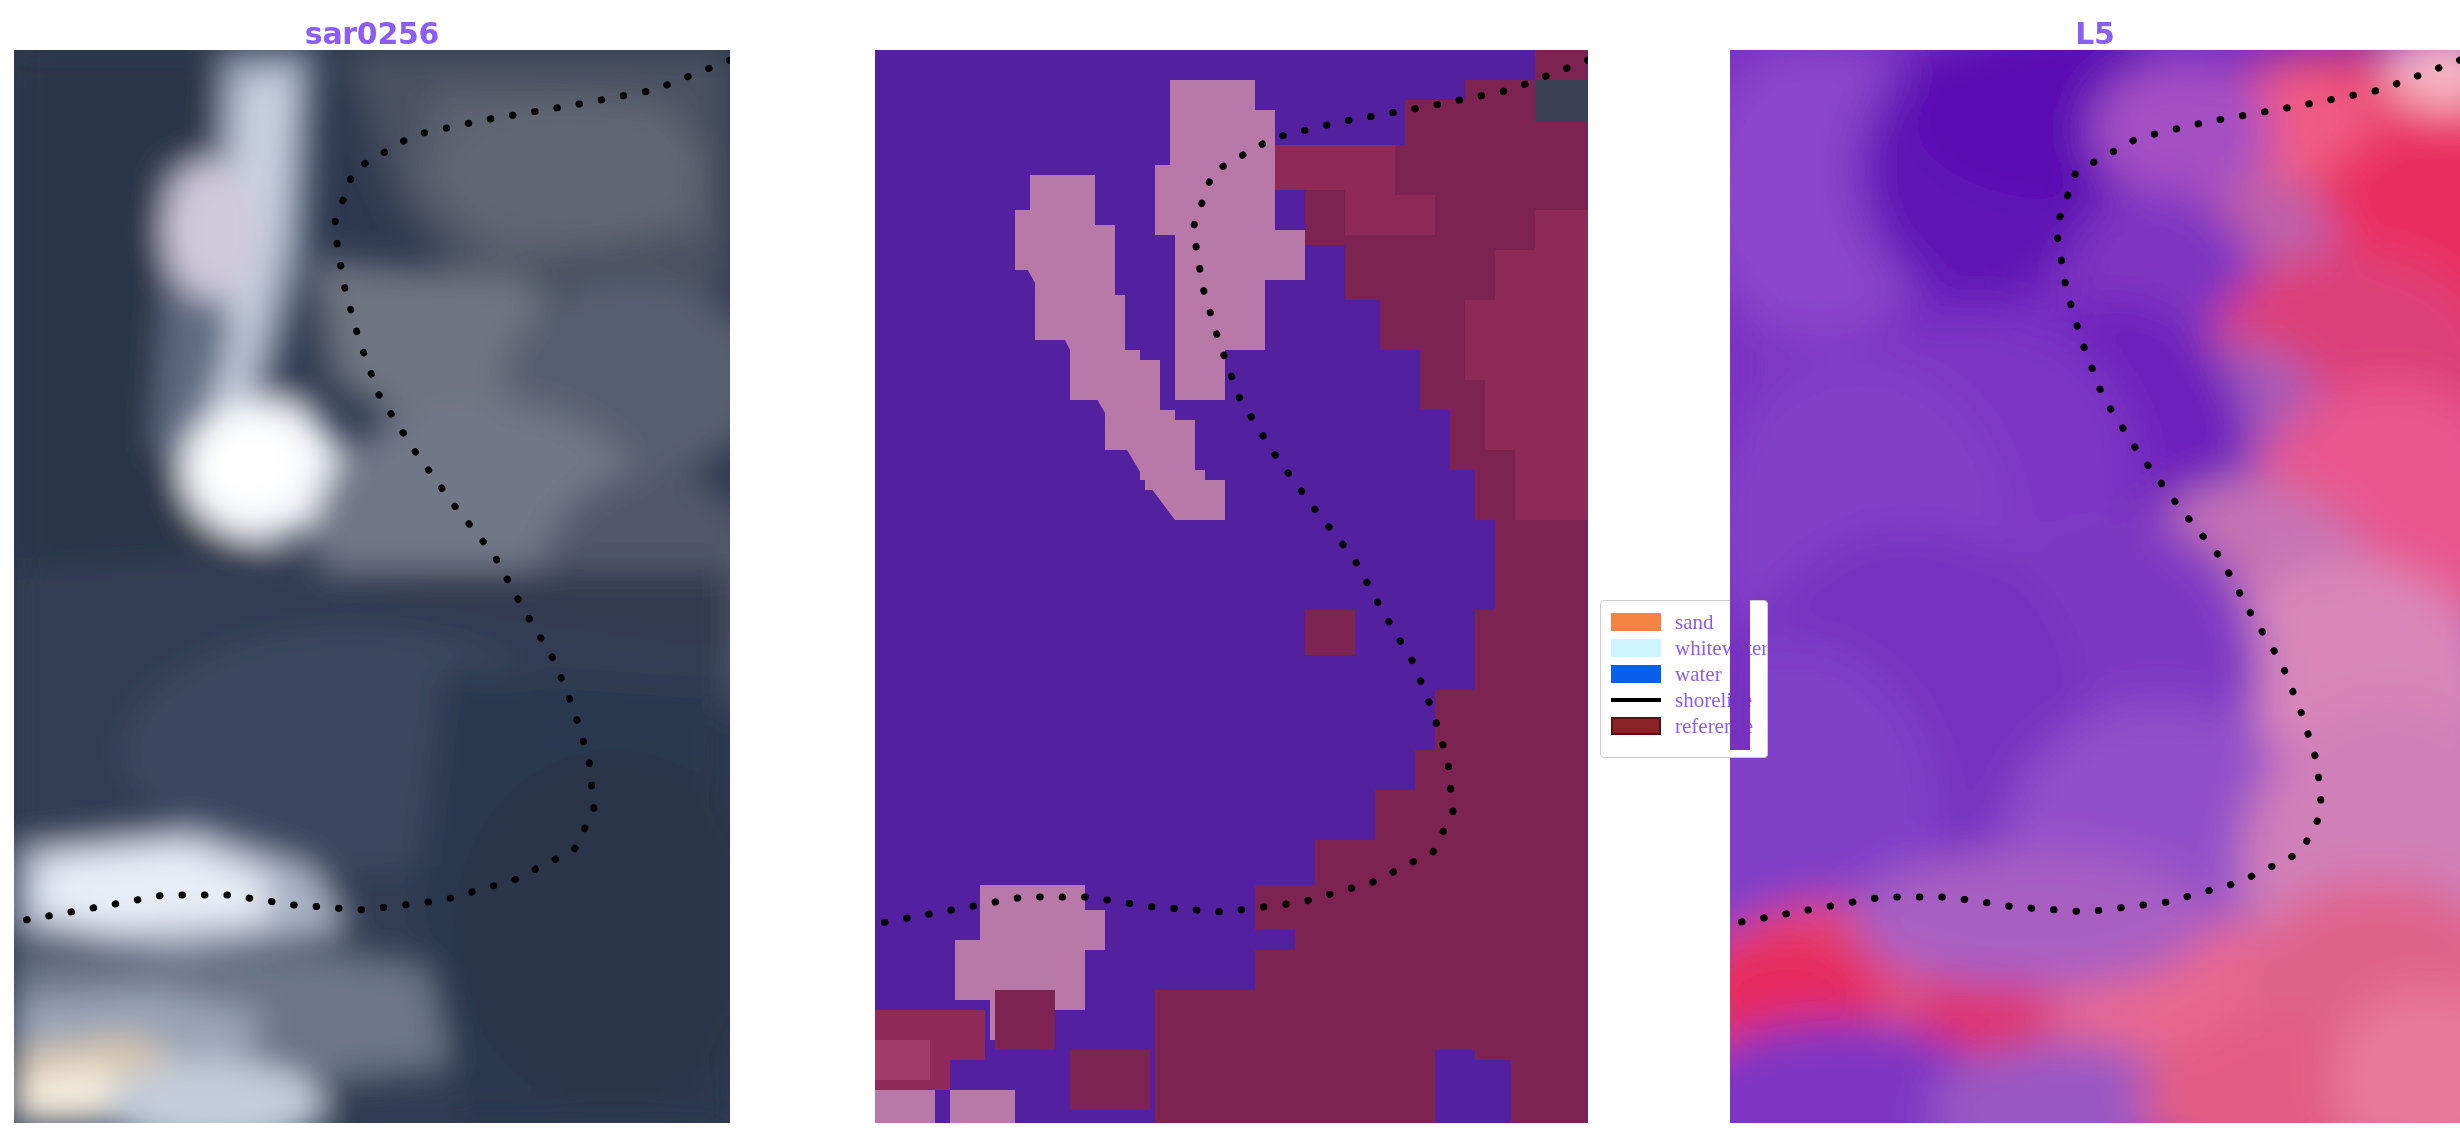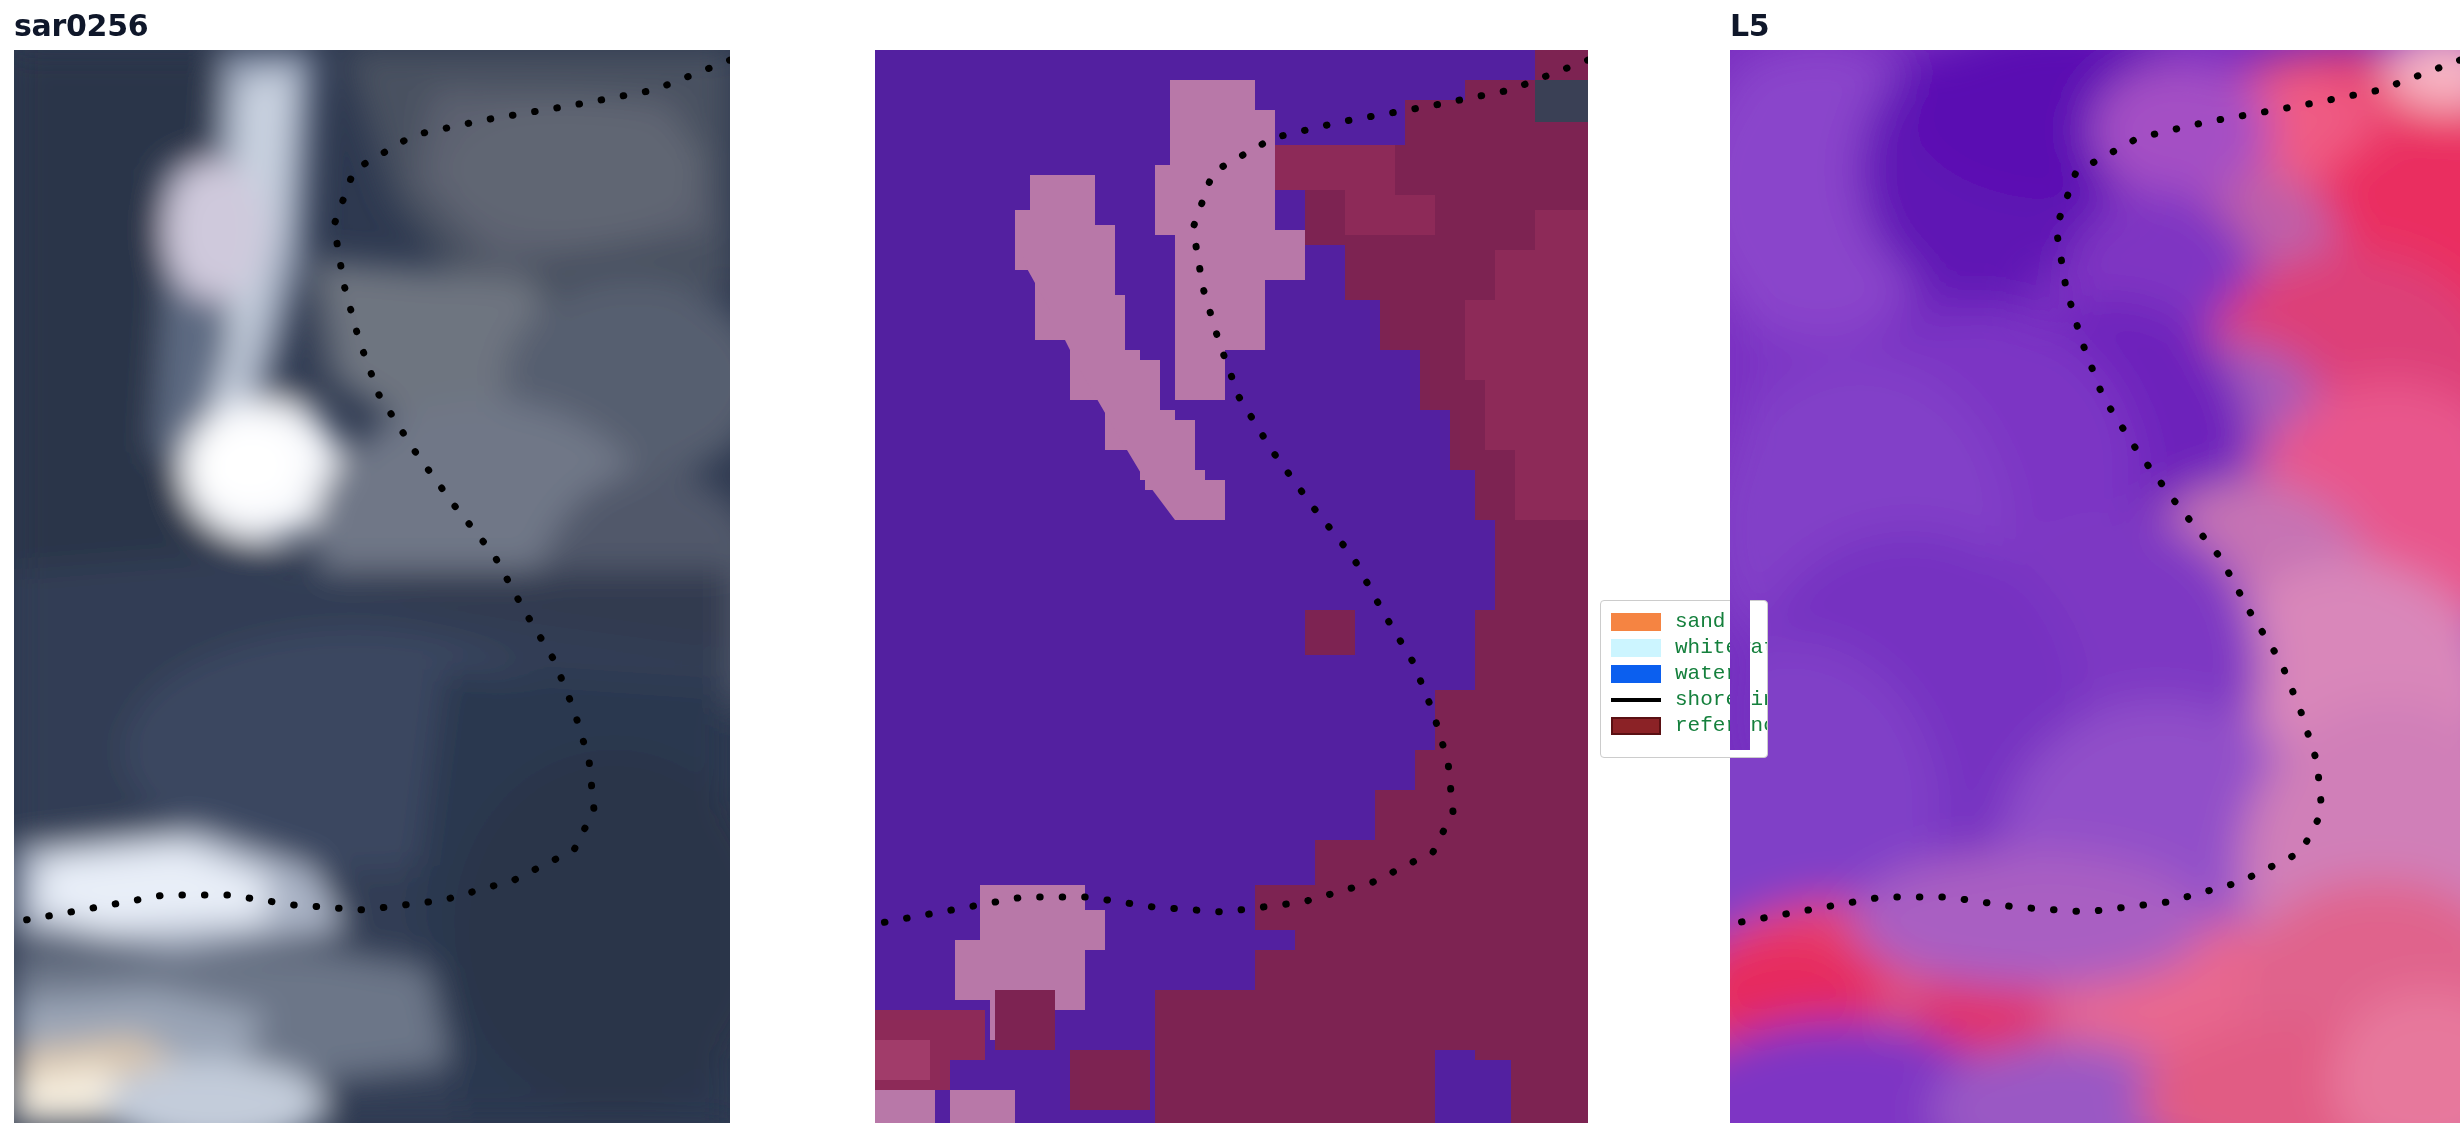--- a/index.html
+++ b/index.html
@@ -2,23 +2,23 @@
 <html><head>
 <meta charset="utf-8">
 <style>
   html,body{margin:0;padding:0;background:#ffffff;}
   body{width:2460px;height:1140px;overflow:hidden;font-family:"DejaVu Sans",sans-serif;}
 
   .figure{position:relative;width:2460px;height:1140px;background:#ffffff;}
 
   .panel{position:absolute;top:50px;height:1073px;overflow:hidden;}
   .panel-title{
-    position:absolute;top:4px;width:100%;text-align:left;
+    position:absolute;top:12px;width:100%;text-align:center;
     font-family:"DejaVu Sans",sans-serif;
-    font-size:30px;font-weight:bold;color:#0f172a;
+    font-size:30px;font-weight:bold;color:#8b5cf6;
     letter-spacing:-0.3px;line-height:44px;
   }
   .panel-img{position:absolute;inset:0;overflow:hidden;}
 
   
   #p1{left:14px;width:716px;}
 
   
   #p2{left:875px;width:713px;}
 
@@ -36,21 +36,21 @@
     padding:8px 10px 8px 10px;
     box-sizing:border-box;
     width:168px;height:158px;
     overflow:hidden;
     z-index:20;
   }
   .legend-row{display:flex;align-items:center;height:26px;}
   .sw{width:50px;height:18px;margin-right:14px;flex:none;box-sizing:border-box;}
   .sw-line{width:50px;height:0;border-top:4px solid #000000;margin-right:14px;flex:none;}
   .lg-label{
-    font-family:Liberation Mono, monospace;font-size:21px;color:#15803d;
+    font-family:Liberation Serif, serif;font-size:21px;color:#8b5cf6;
     white-space:nowrap;line-height:22px;
   }
 </style>
 </head>
 <body>
 
 <div class="figure">
 
   <div class="panel-title" style="left:14px;width:716px;">sar0256</div>
   <div class="panel" id="p1">

